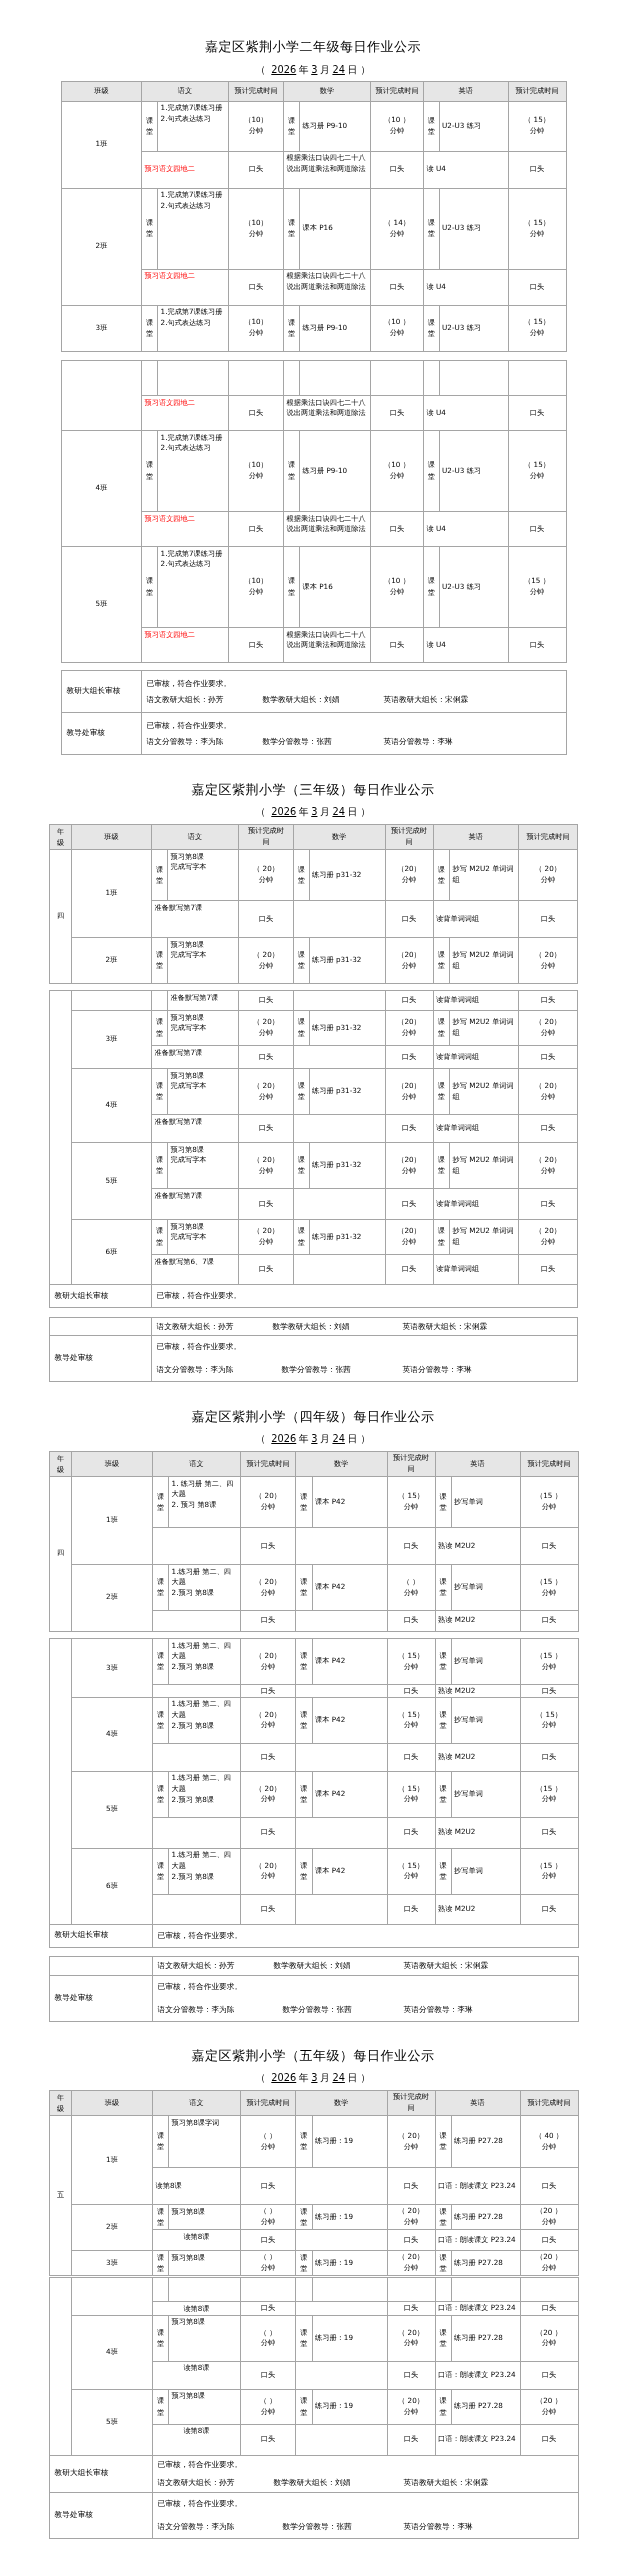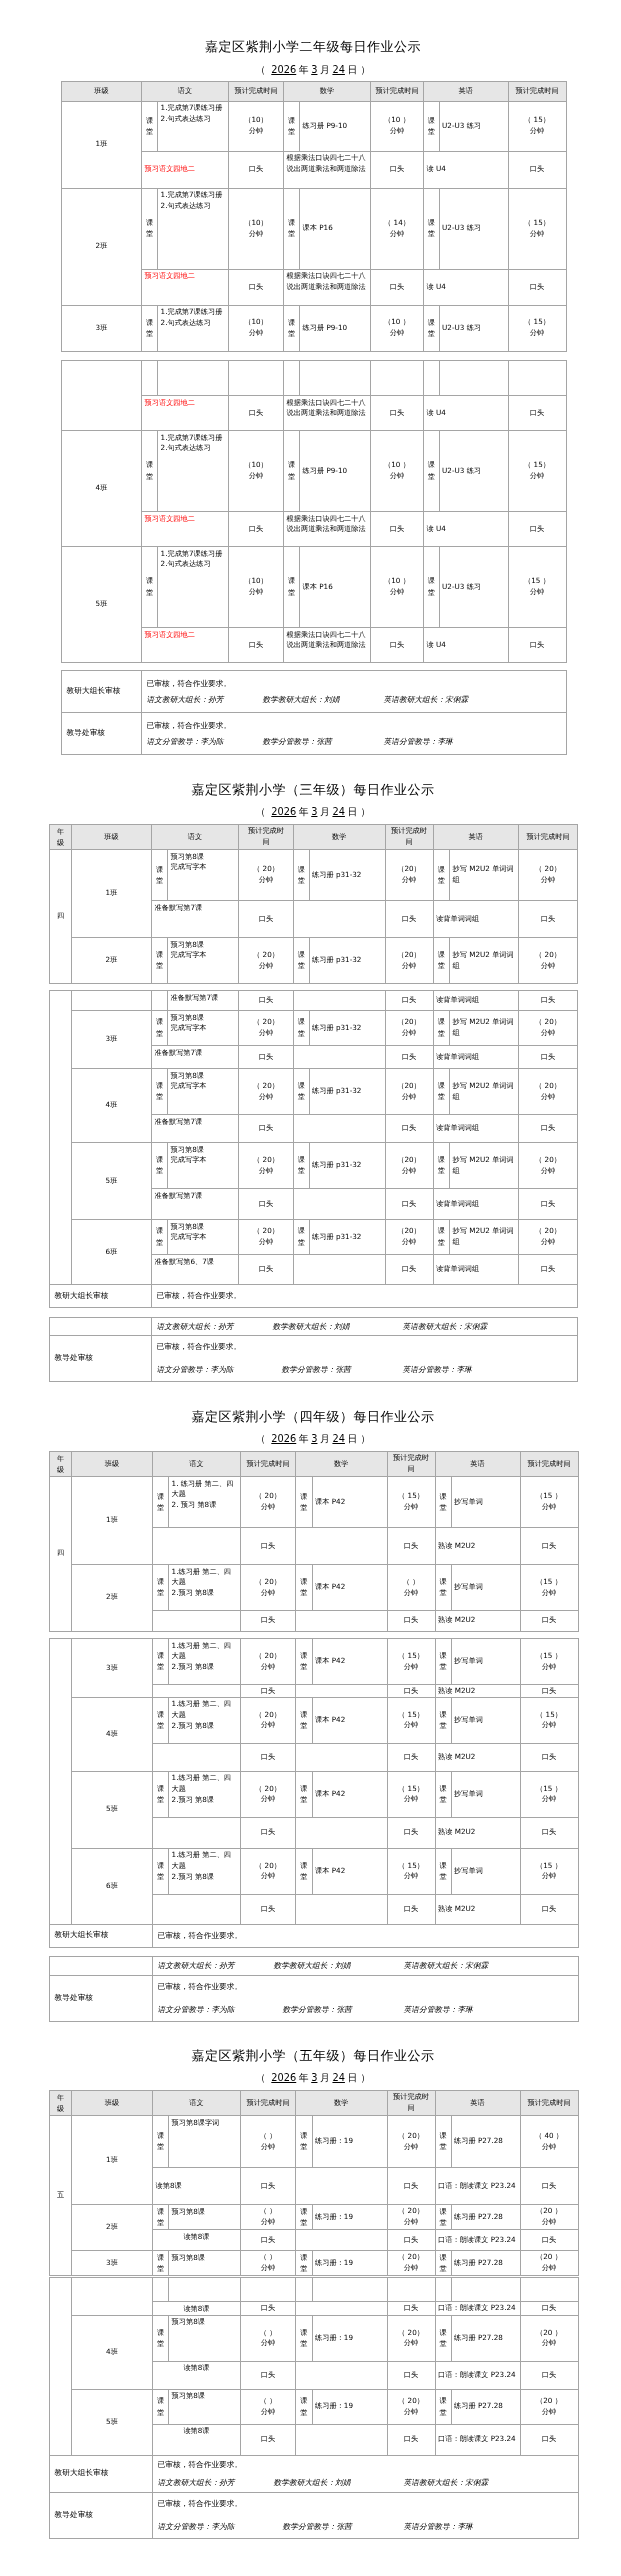--- a/index.html
+++ b/index.html
@@ -20,21 +20,21 @@
   .sheet tr.hdr td { background:#e6e6e6; text-align:center; }
   .sheet tr.cls-start > td { border-top:1px solid #333; }
   .sheet td.c { text-align:center; }
   .sheet td.top { vertical-align:top; padding-top:1.5px; }
   .vert { display:inline-block; width:1.05em; white-space:normal; word-break:break-all;
           line-height:11.3px; text-align:center; }
   .wrap5 { display:inline-block; max-width:5.3em; white-space:normal; word-break:break-all; line-height:10.8px; }
   .rv-label { font-size:7.7px; padding-left:4.6px !important; }
   .rv-content { font-size:7.7px; padding-left:4.6px !important; }
   .rv-line { display:block; line-height:11.3px; white-space:nowrap; }
-  .rv-signers { display:flex; white-space:nowrap; line-height:11.3px;font-style:italic; }
+  .rv-signers { display:flex; white-space:nowrap; line-height:11.3px; }
   .rv-signers span { display:inline-block; }
 </style>
 </head>
 <body>
 
 <div id="doc">
     <section>
       <div class="title" style="top:39px">嘉定区紫荆小学二年级每日作业公示</div>
       <div class="date" style="top:64px"><span class="sp">（</span><span class="u">2026</span><span class="">年</span><span class="u">3</span><span class="">月</span><span class="u">24</span><span class="">日</span><span class="sp">）</span></div>
       <table class="sheet" style="top:81px;left:61px;width:505px">

